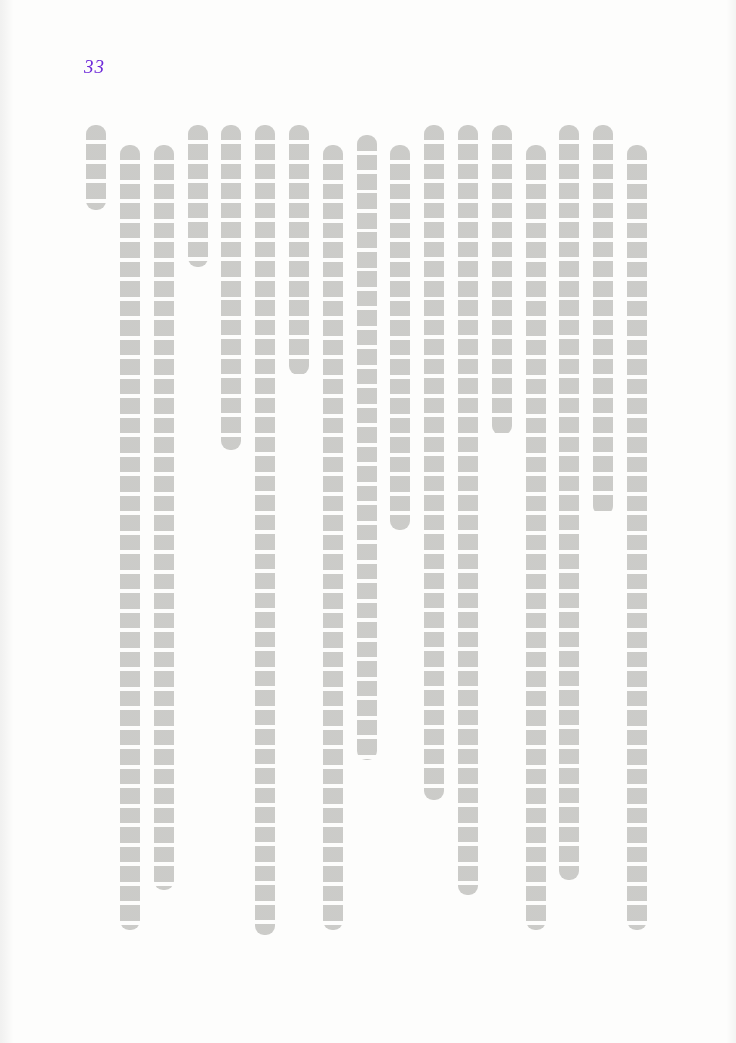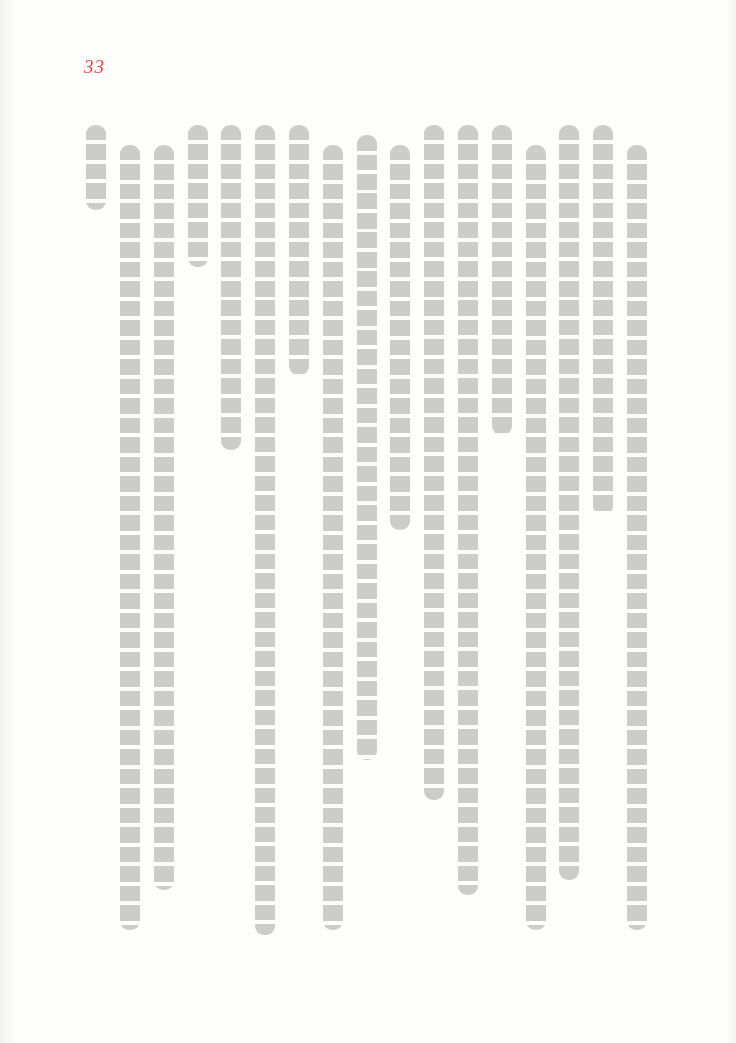--- a/index.html
+++ b/index.html
@@ -27,21 +27,21 @@
     right: 0; top: 0; bottom: 0;
     width: 10px;
     background: linear-gradient(to left, rgba(0,0,0,0.04), rgba(0,0,0,0));
   }
   .page-number {
     position: absolute;
     left: 84px;
     top: 56px;
     font-size: 19px;
     font-style: italic;
-    color: #ef4444;
+    color: #6d28d9;
     letter-spacing: 1px;
   }
   
   .text-column {
     position: absolute;
     border-radius: 9px;
     
     background: repeating-linear-gradient(
       to bottom,
       #c6c6c3 0px,

